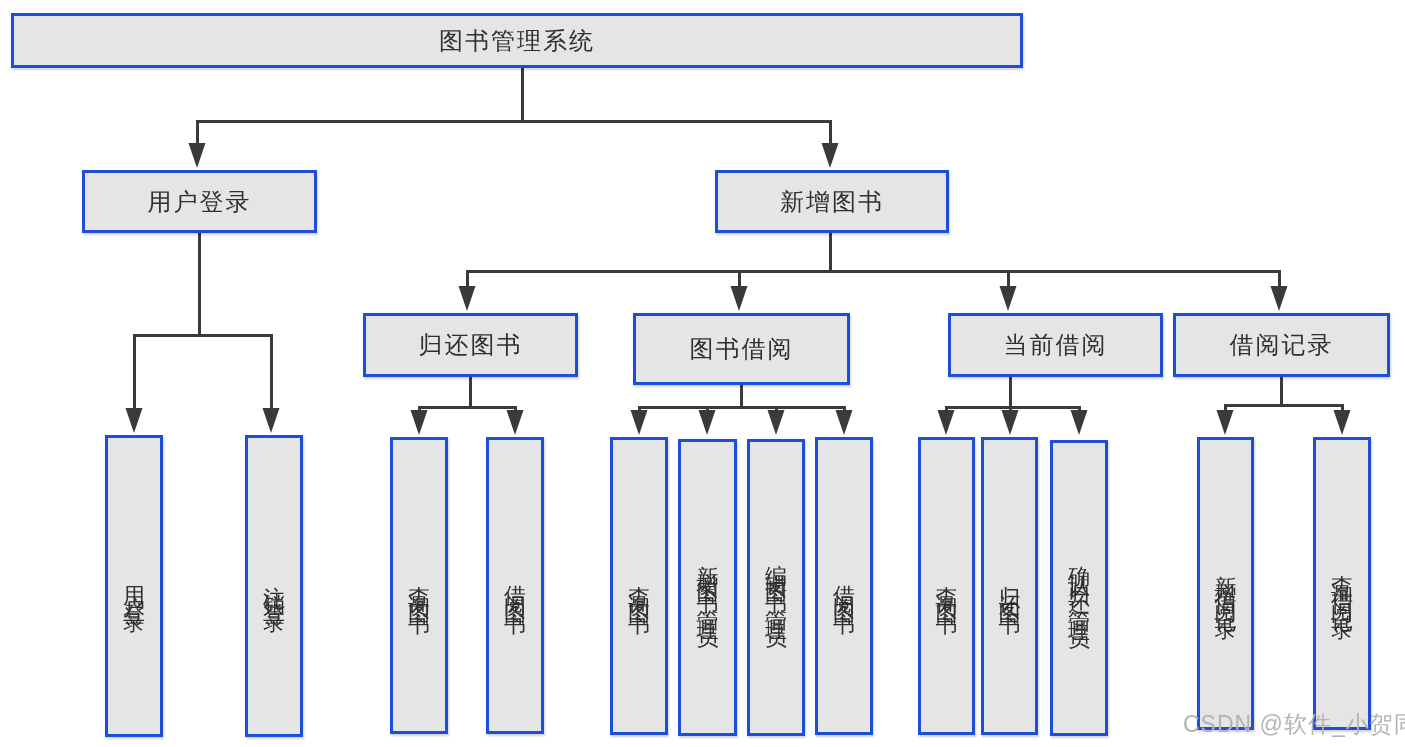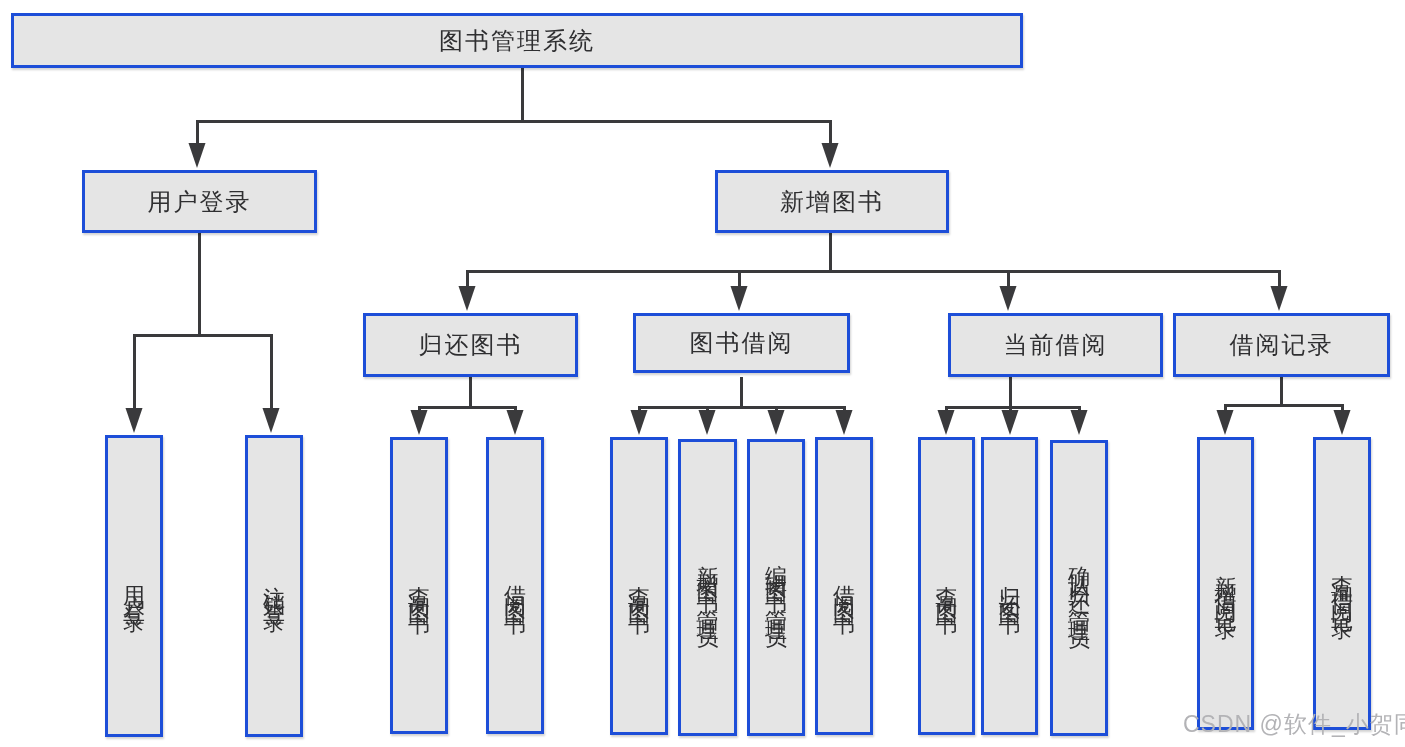--- a/index.html
+++ b/index.html
@@ -120,21 +120,21 @@
   <div class="node hbox" style="left:82px; top:170px; width:235px; height:63px;">
     <span>用户登录</span>
   </div>
   <div class="node hbox" style="left:715px; top:170px; width:234px; height:63px;">
     <span>新增图书</span>
   </div>
 
   <div class="node hbox" style="left:363px; top:313px; width:215px; height:64px;">
     <span>归还图书</span>
   </div>
-  <div class="node hbox" style="left:633px; top:313px; width:217px; height:60px;">
+  <div class="node hbox" style="left:633px; top:313px; width:217px; height:72px;">
     <span>图书借阅</span>
   </div>
   <div class="node hbox" style="left:903px; top:313px; width:215px; height:64px;margin-left:45px;">
     <span>当前借阅</span>
   </div>
   <div class="node hbox" style="left:1173px; top:313px; width:217px; height:64px;">
     <span>借阅记录</span>
   </div>
 
   <div class="node vbox" style="left:105px; top:435px; width:58px; height:302px;">

